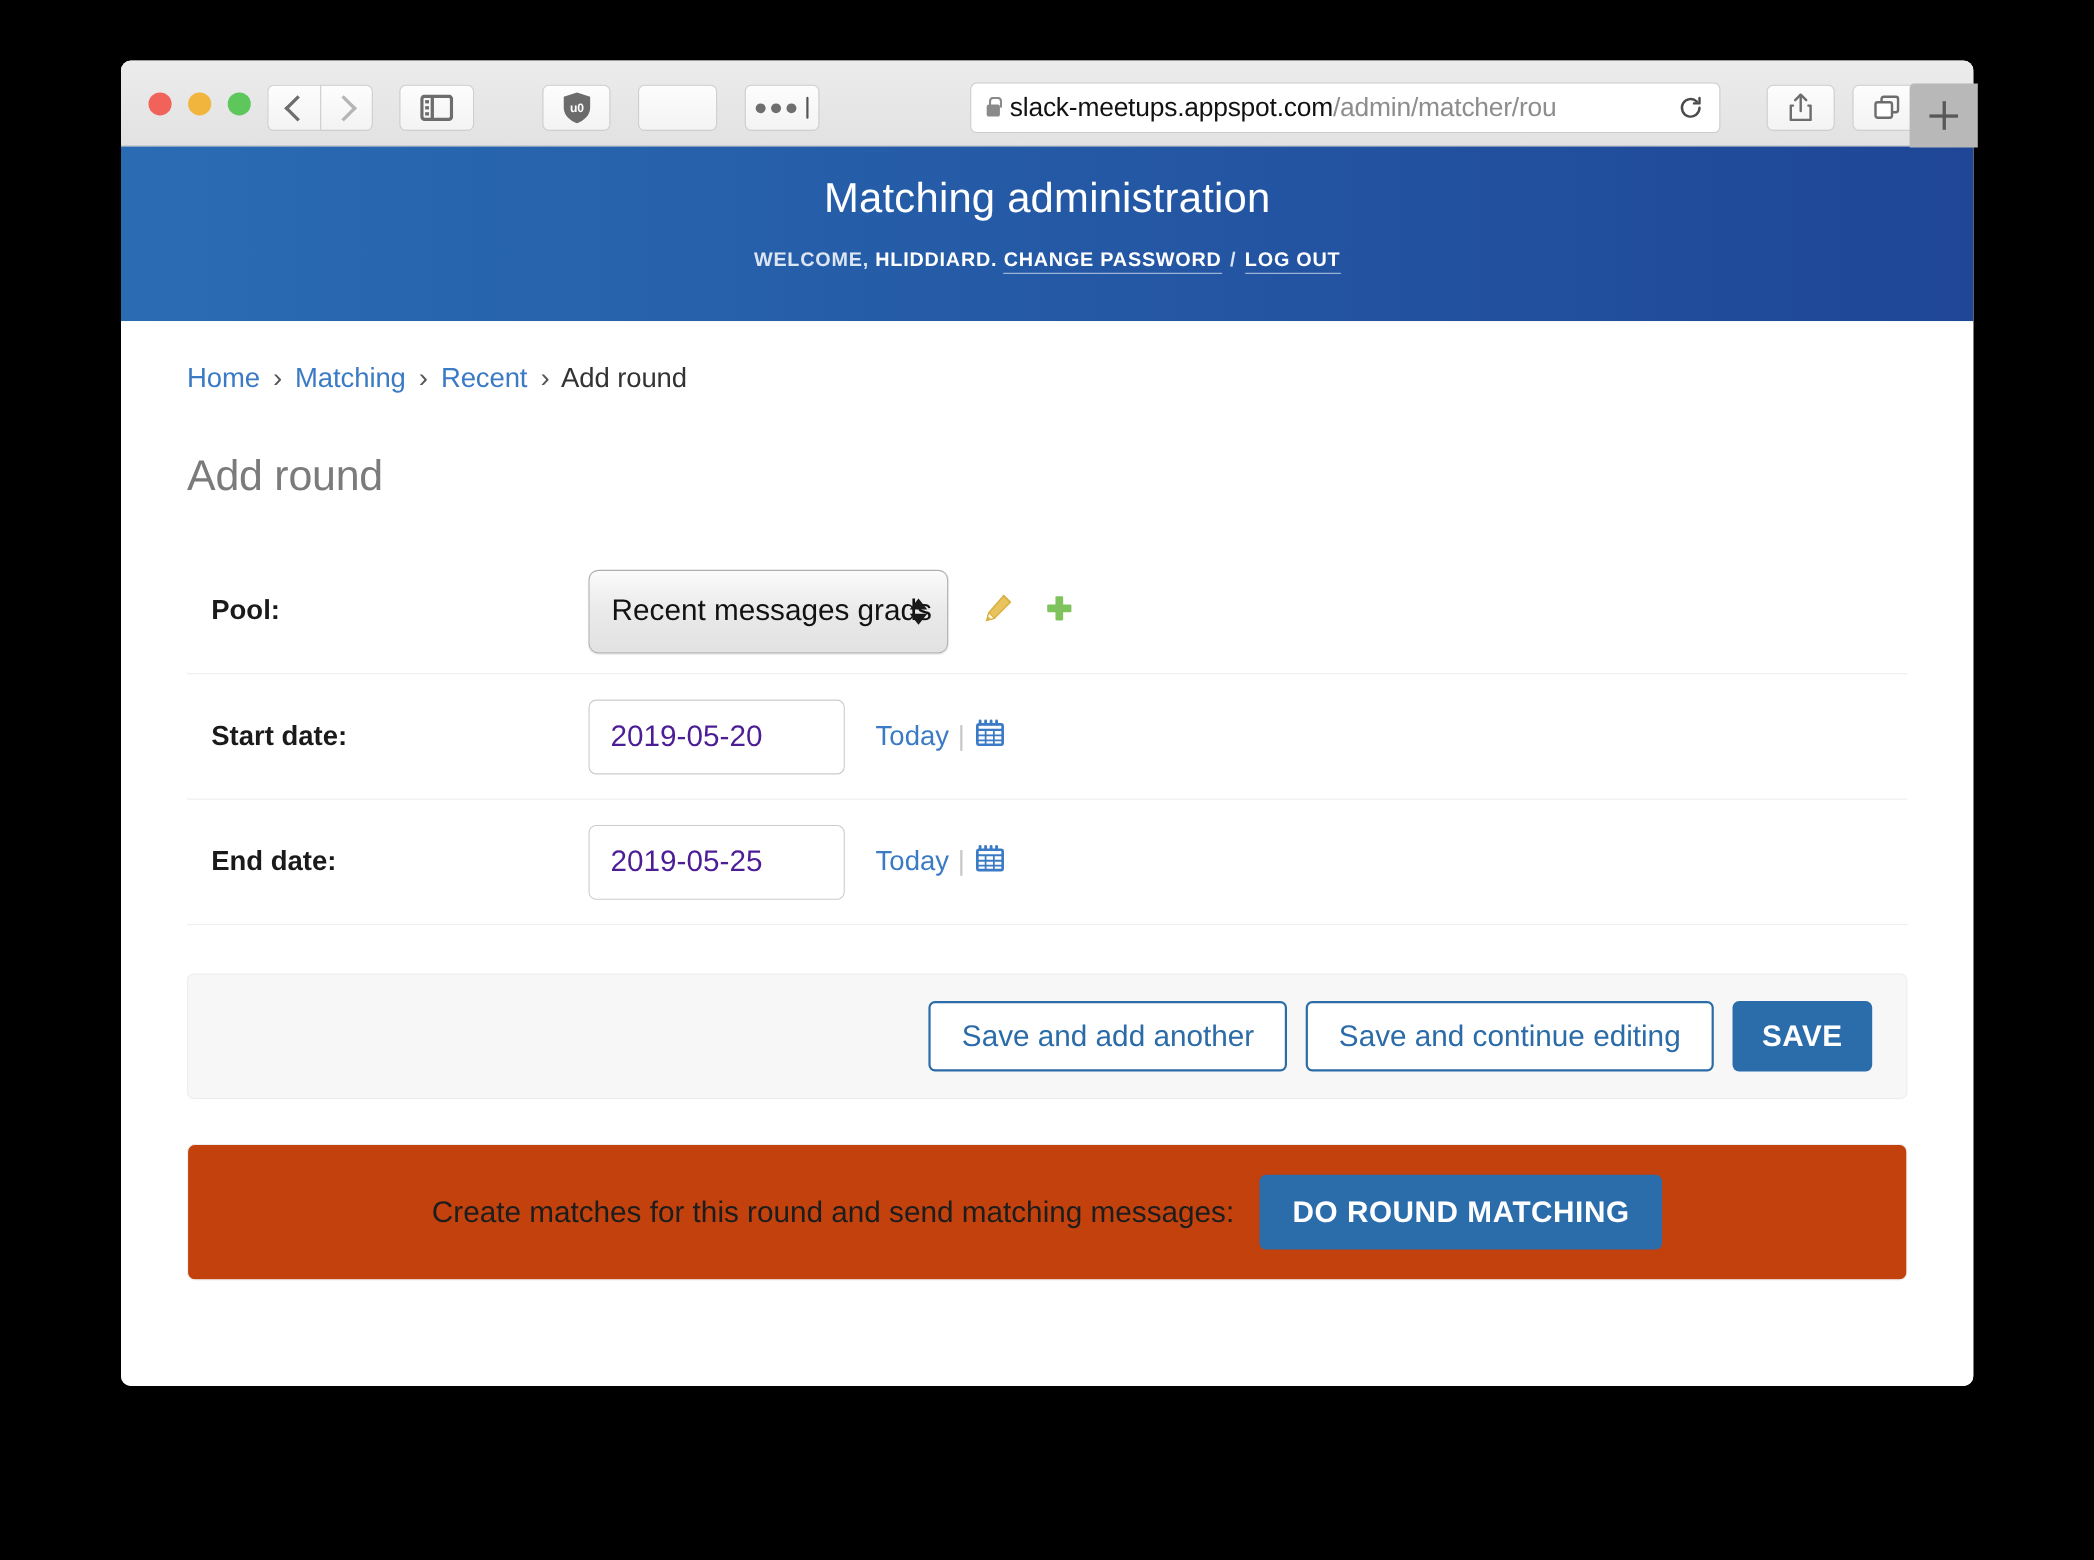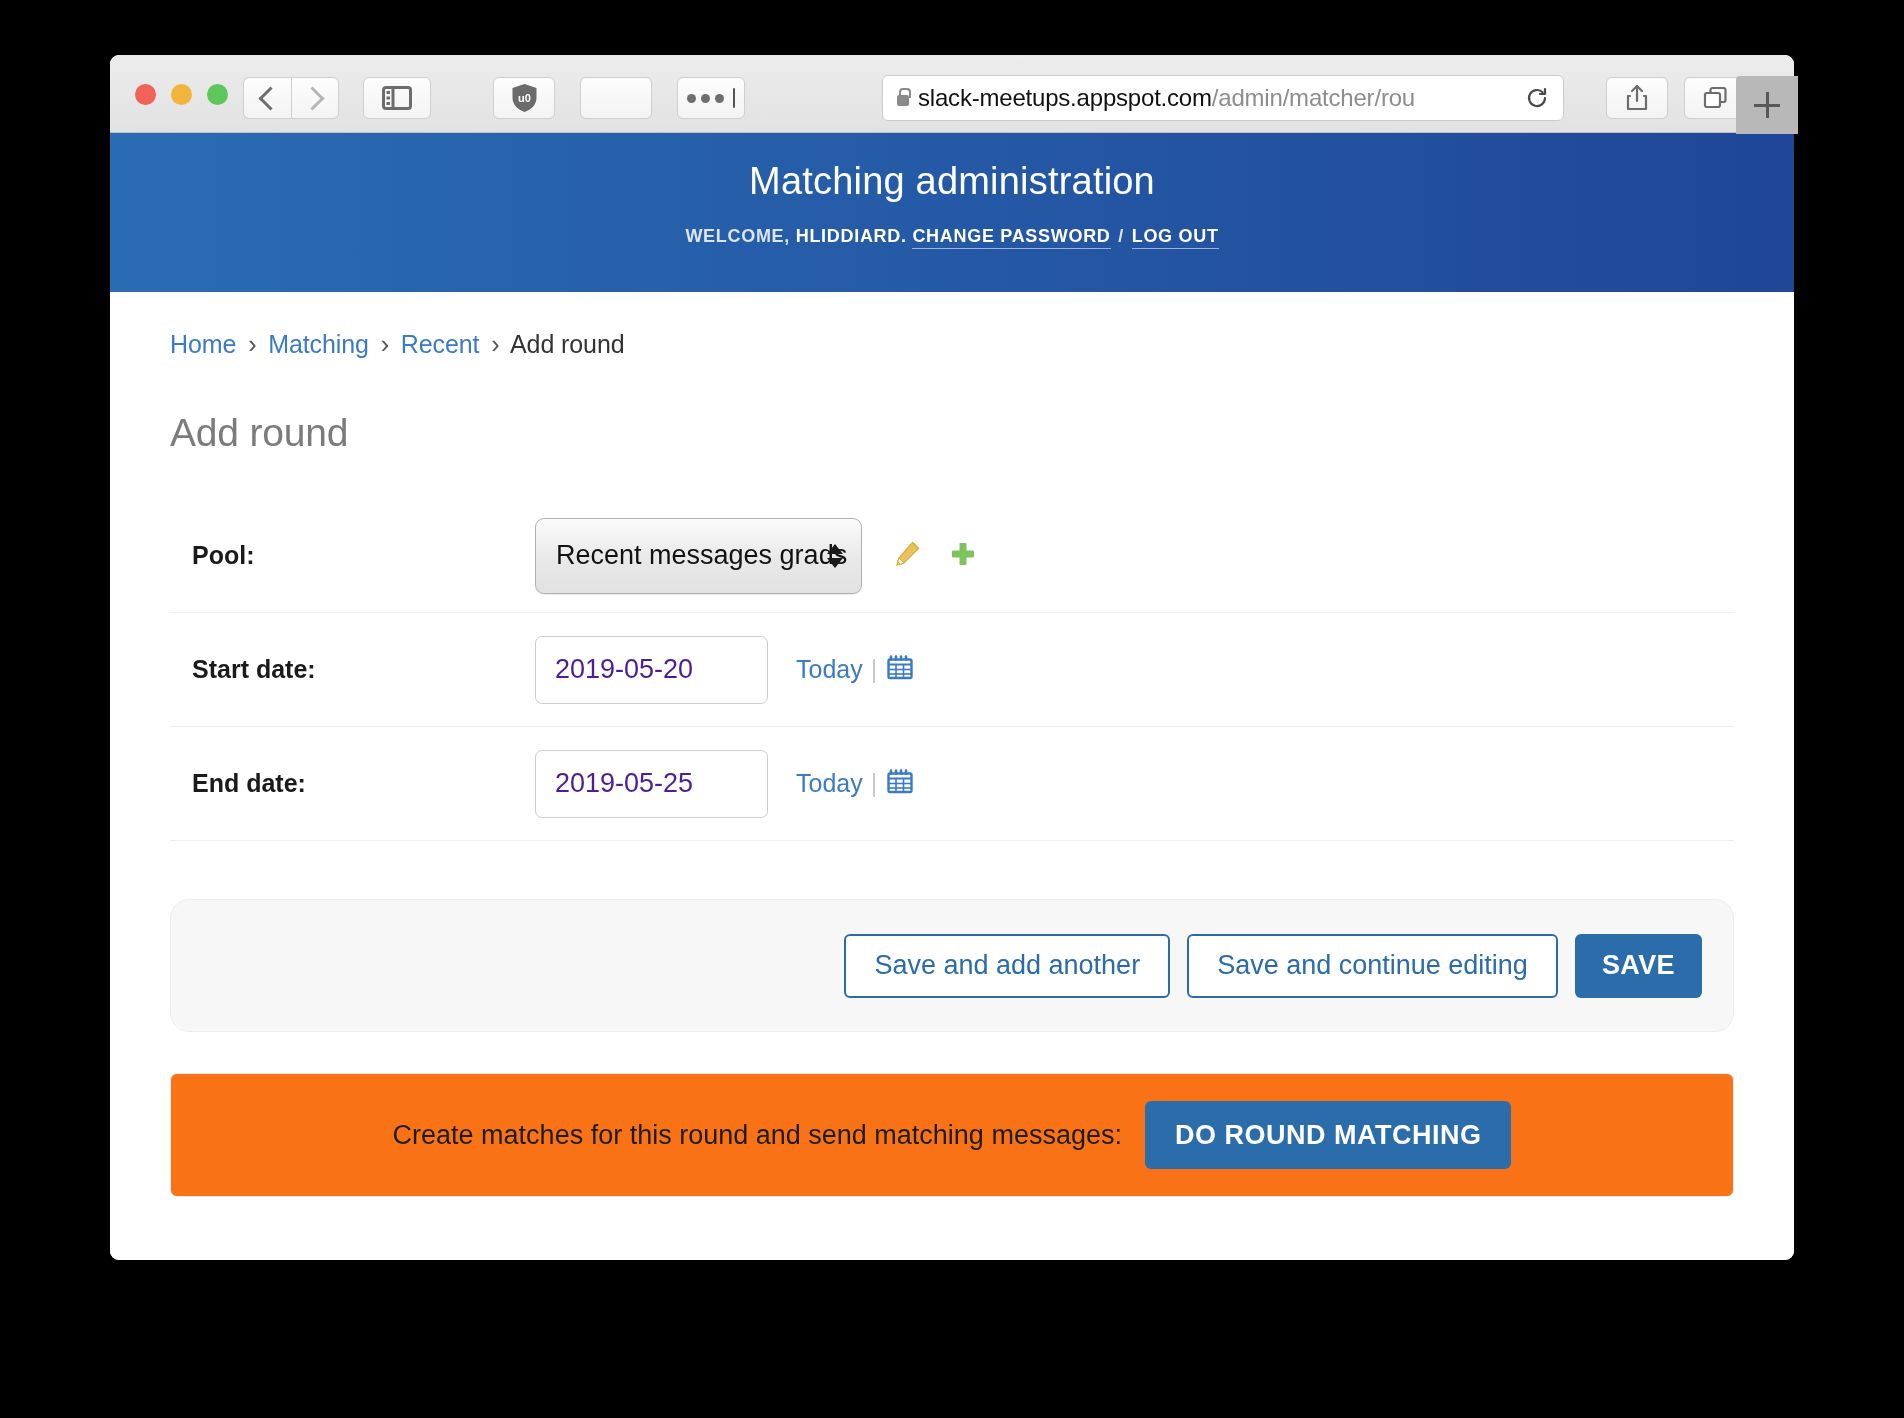--- a/index.html
+++ b/index.html
@@ -280,25 +280,25 @@
     align-items: center;
     margin-left: 28px;
     font-size: 25px;
     color: #3b7ac4;
   }
   .date-helper a { color: #3b7ac4; text-decoration: none; }
   .date-helper .pipe { color: #c9c9c9; padding: 0 8px; }
 
   
   .submit-row {
-    margin: 58px 60px 0 60px;
+    margin: 44px 60px 0 60px;
     background: #f7f7f7;
     border: 1px solid #ededed;
-    border-radius: 19px;
-    height: 133px;
+    border-radius: 6px;
+    height: 114px;
     display: flex;
     align-items: center;
     justify-content: flex-end;
     padding-right: 31px;
     gap: 17px;
   }
   .btn-outline {
     background: #ffffff;
     border: 2px solid #2a6ba8;
     color: #2a6ba8;
@@ -321,21 +321,21 @@
     padding: 0 27px;
     letter-spacing: 0.4px;
     font-family: "Liberation Sans", sans-serif;
     display: flex;
     align-items: center;
   }
 
   
   .matching-panel {
     margin: 41px 60px 0 60px;
-    background: #f97316;
+    background: #c2410c;
     border: 1px solid #ededed;
     border-radius: 7px;
     height: 124px;
     display: flex;
     align-items: center;
     justify-content: center;
     gap: 23px;
   }
   .matching-text { font-size: 27px; color: #1d1d1d; }
   .btn-big {

